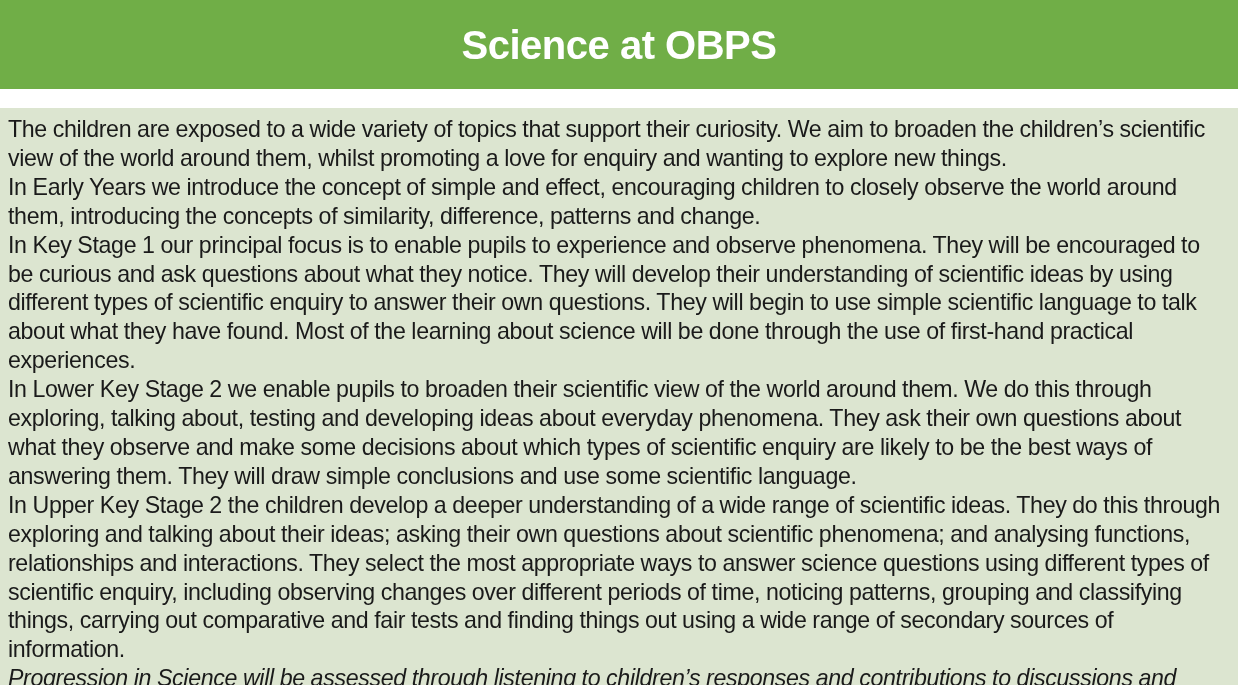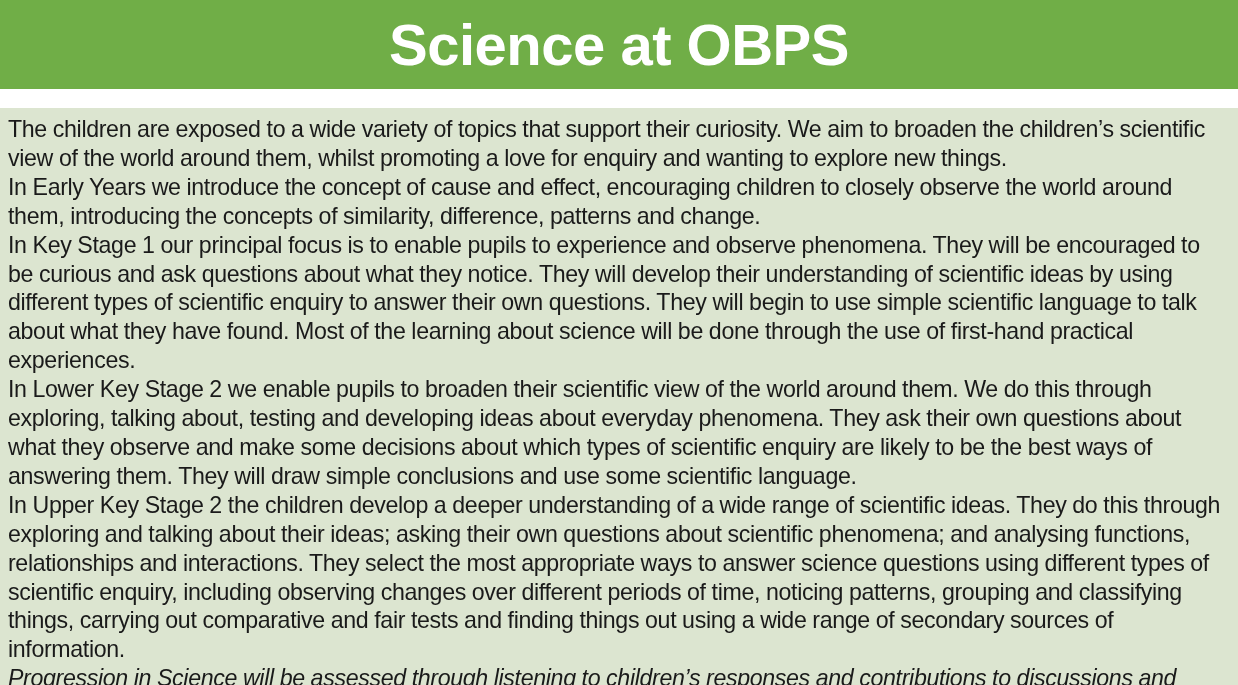--- a/index.html
+++ b/index.html
@@ -28,21 +28,21 @@
     height: 89px;
     background: #70AE47;
     display: flex;
     align-items: center;
     justify-content: center;
   }
   .title-text {
     color: #ffffff;
     font-family: "Liberation Sans", sans-serif;
     font-weight: bold;
-    font-size: 58px;
+    font-size: 40px;
     line-height: 1;
     letter-spacing: -0.5px;
     white-space: nowrap;
     margin: 0;
     padding: 0 10px;
     text-align: left;
   }
   .body-panel {
     position: absolute;
     left: 0;
@@ -80,21 +80,21 @@
 
 <div class="slide">
 
   <div class="title-banner">
     <h1 class="title-text">Science at OBPS</h1>
   </div>
 
   <div class="body-panel">
     <div class="body-text" id="body-text">
         <div class="para"><span>The children are exposed to a wide variety of topics that support their curiosity.  We aim to broaden the children’s scientific view of the world around them, whilst promoting a love for enquiry and wanting to explore new things.</span></div>
-        <div class="para"><span> In </span><span class="k-bold">Early Years</span><span> we introduce the concept of cause and effect, encouraging children to closely observe the world around them, introducing the concepts of similarity, difference, patterns and change.</span></div>
+        <div class="para"><span> In </span><span class="k-bold">Early Years</span><span> we introduce the concept of simple and effect, encouraging children to closely observe the world around them, introducing the concepts of similarity, difference, patterns and change.</span></div>
         <div class="para"><span>In </span><span class="k-bold">Key Stage 1</span><span> our principal focus is to enable pupils to experience and observe phenomena. They will be encouraged to be curious and ask questions about what they notice. They will develop their understanding of scientific ideas by using different types of scientific enquiry to answer their own questions. They will begin to use simple scientific language to talk about what they have found. Most of the learning about science will be done through the use of first-hand practical experiences.</span></div>
         <div class="para"><span>In </span><span class="k-bold">Lower Key Stage 2</span><span> we enable pupils to broaden their scientific view of the world around them. We do this through exploring, talking about, testing and developing ideas about everyday phenomena.  They ask their own questions about what they observe and make some decisions about which types of scientific enquiry are likely to be the best ways of answering them. They will draw simple conclusions and use some scientific language.</span></div>
         <div class="para"><span>In </span><span class="k-bold">Upper Key Stage 2</span><span> the children develop a deeper understanding of a wide range of scientific ideas. They do this through exploring and talking about their ideas; asking their own questions about scientific phenomena; and analysing functions, relationships and interactions. They select the most appropriate ways to answer science questions using different types of scientific enquiry, including observing changes over different periods of time, noticing patterns, grouping and classifying things, carrying out comparative and fair tests and finding things out using a wide range of secondary sources of information.</span></div>
         <div class="para k-italic"><span class="k-italic">Progression in Science will be assessed through listening to children’s responses and contributions to discussions and evaluating their written work.</span></div>
       </div>
   </div>
 
 </div>
 
 </body></html>

